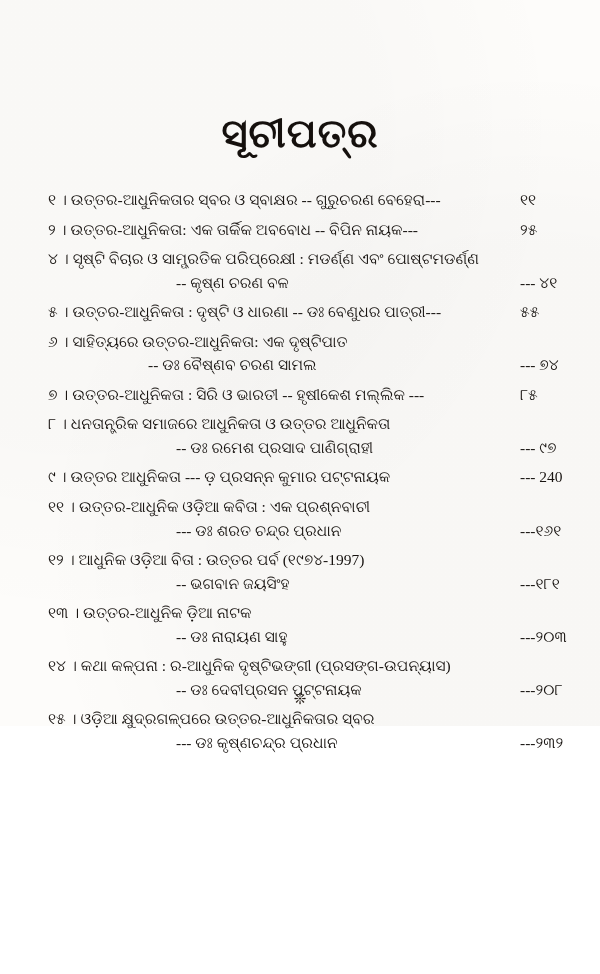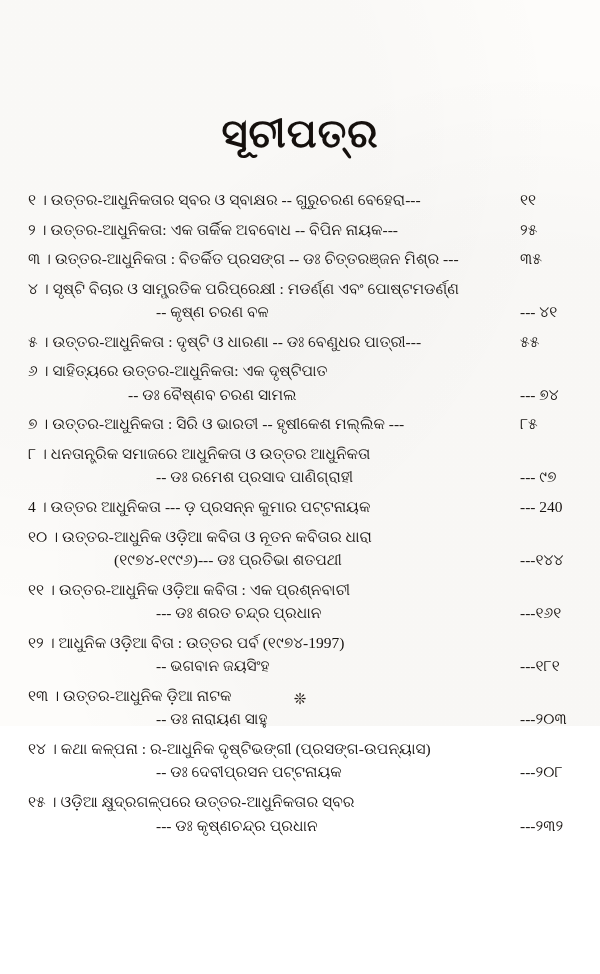--- a/index.html
+++ b/index.html
@@ -46,20 +46,21 @@
   .line {
     display: flex;
     align-items: baseline;
     font-size: 15.5px;
     line-height: 1.52;
     color: #171310;
     white-space: nowrap;
   }
   .line .txt {
     display: block;
+    margin-left: 20px;
   }
   .line.indent-2 { padding-left: 86px; }
   .line.indent-3 { padding-left: 100px; gap: 28px; }
   .line.indent-4 { padding-left: 128px; }
 
   .spacer {
     flex: 1 1 auto;
     min-width: 8px;
   }
   .pg {
@@ -95,27 +96,20 @@
       </div>
       <div class="entry">
         <div class="line indent-0">
           <span class="txt">୨ ।  ଉତ୍ତର-ଆଧୁନିକତା: ଏକ ତାର୍କିକ ଅବବୋଧ -- ବିପିନ ନାୟକ---</span>
           <span class="spacer"></span>
           <span class="pg">୨୫</span>
         </div>
       </div>
       <div class="entry">
         <div class="line indent-0">
-          <span class="txt">୩ ।  ଉତ୍ତର-ଆଧୁନିକତା : ବିତର୍କିତ ପ୍ରସଙ୍ଗ -- ଡଃ ଚିତ୍ତରଞ୍ଜନ ମିଶ୍ର ---</span>
-          <span class="spacer"></span>
-          <span class="pg">୩୫</span>
-        </div>
-      </div>
-      <div class="entry">
-        <div class="line indent-0">
           <span class="txt">୪ ।  ସୃଷ୍ଟି ବିଚାର ଓ ସାମ୍ପ୍ରତିକ ପରିପ୍ରେକ୍ଷୀ : ମଡର୍ଣ୍ଣ ଏବଂ ପୋଷ୍ଟମଡର୍ଣ୍ଣ</span>
           <span class="spacer"></span>
           <span class="pg"></span>
         </div>
         <div class="line indent-4">
           <span class="txt">-- କୃଷ୍ଣ ଚରଣ ବଳ</span>
           <span class="spacer"></span>
           <span class="pg">--- ୪୧</span>
         </div>
       </div>
@@ -152,39 +146,27 @@
           <span class="pg"></span>
         </div>
         <div class="line indent-4">
           <span class="txt">-- ଡଃ ରମେଶ ପ୍ରସାଦ ପାଣିଗ୍ରାହୀ</span>
           <span class="spacer"></span>
           <span class="pg">--- ୯୭</span>
         </div>
       </div>
       <div class="entry">
         <div class="line indent-0">
-          <span class="txt">4 ।  ଉତ୍ତର ଆଧୁନିକତା --- ଡ଼ ପ୍ରସନ୍ନ କୁମାର ପଟ୍ଟନାୟକ</span>
+          <span class="txt">୯ ।  ଉତ୍ତର ଆଧୁନିକତା --- ଡ଼ ପ୍ରସନ୍ନ କୁମାର ପଟ୍ଟନାୟକ</span>
           <span class="spacer"></span>
           <span class="pg">--- 240</span>
         </div>
       </div>
       <div class="entry">
         <div class="line indent-0">
-          <span class="txt">୧୦ ।  ଉତ୍ତର-ଆଧୁନିକ ଓଡ଼ିଆ କବିତା ଓ ନୂତନ କବିତାର ଧାରା</span>
-          <span class="spacer"></span>
-          <span class="pg"></span>
-        </div>
-        <div class="line indent-2">
-          <span class="txt">(୧୯୭୪-୧୯୯୬)--- ଡଃ ପ୍ରତିଭା ଶତପଥୀ</span>
-          <span class="spacer"></span>
-          <span class="pg">---୧୪୪</span>
-        </div>
-      </div>
-      <div class="entry">
-        <div class="line indent-0">
           <span class="txt">୧୧ ।  ଉତ୍ତର-ଆଧୁନିକ ଓଡ଼ିଆ କବିତା : ଏକ ପ୍ରଶ୍ନବାଚୀ</span>
           <span class="spacer"></span>
           <span class="pg"></span>
         </div>
         <div class="line indent-4">
           <span class="txt">--- ଡଃ ଶରତ ଚନ୍ଦ୍ର ପ୍ରଧାନ</span>
           <span class="spacer"></span>
           <span class="pg">---୧୬୧</span>
         </div>
       </div>

